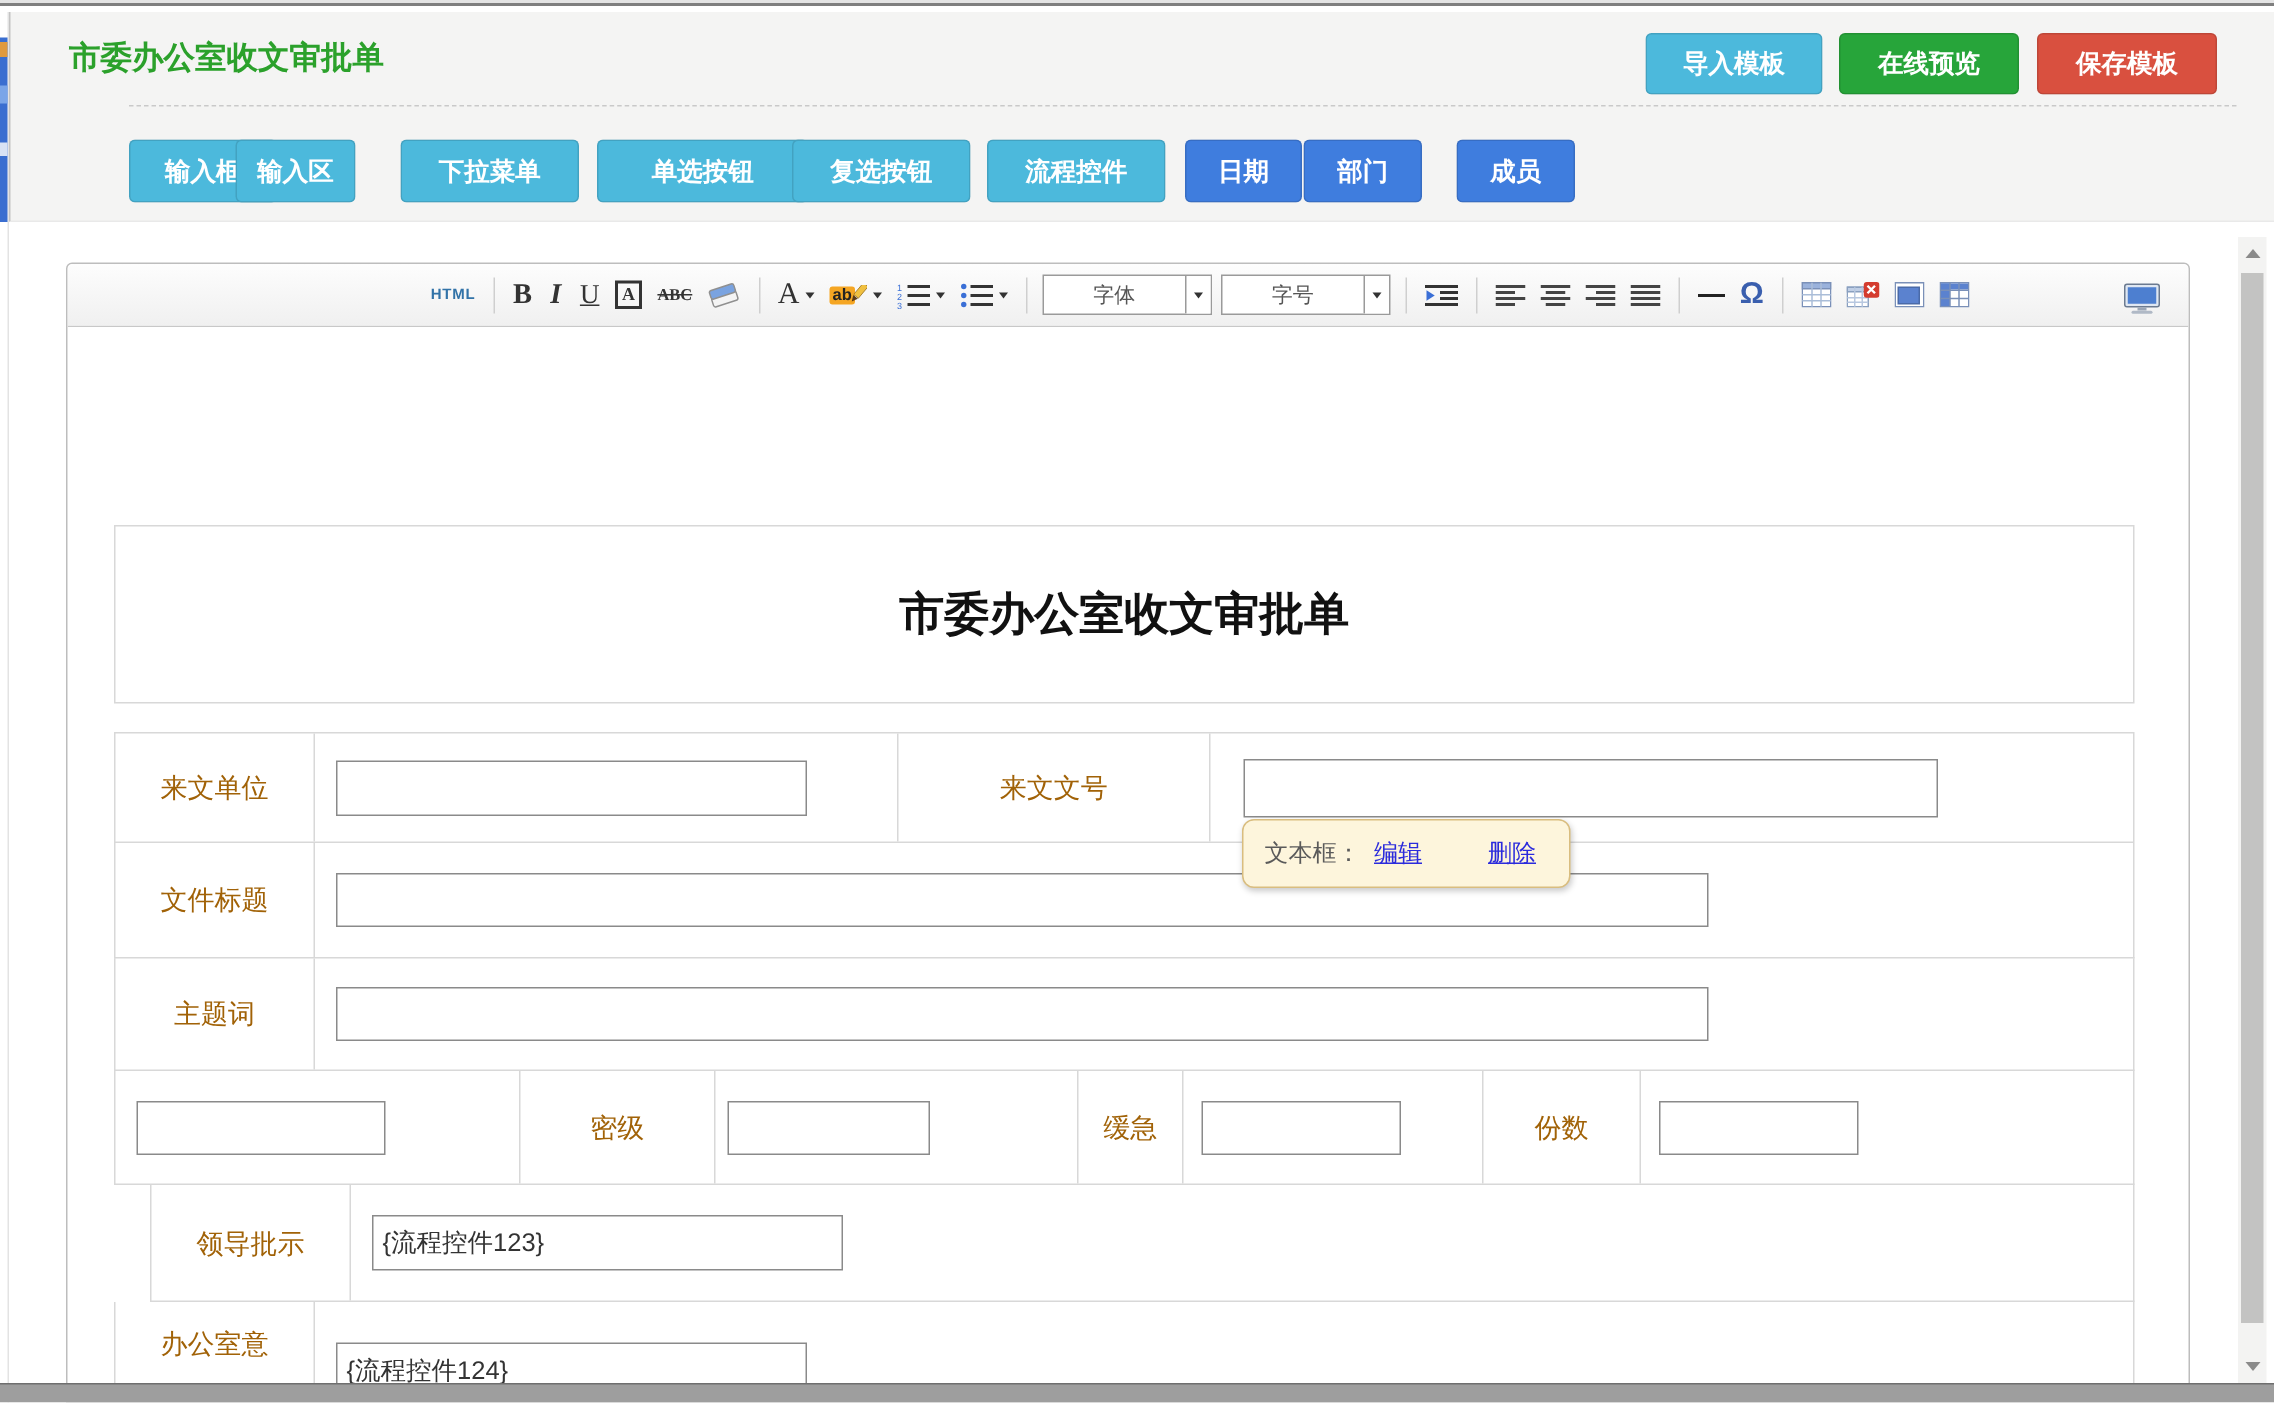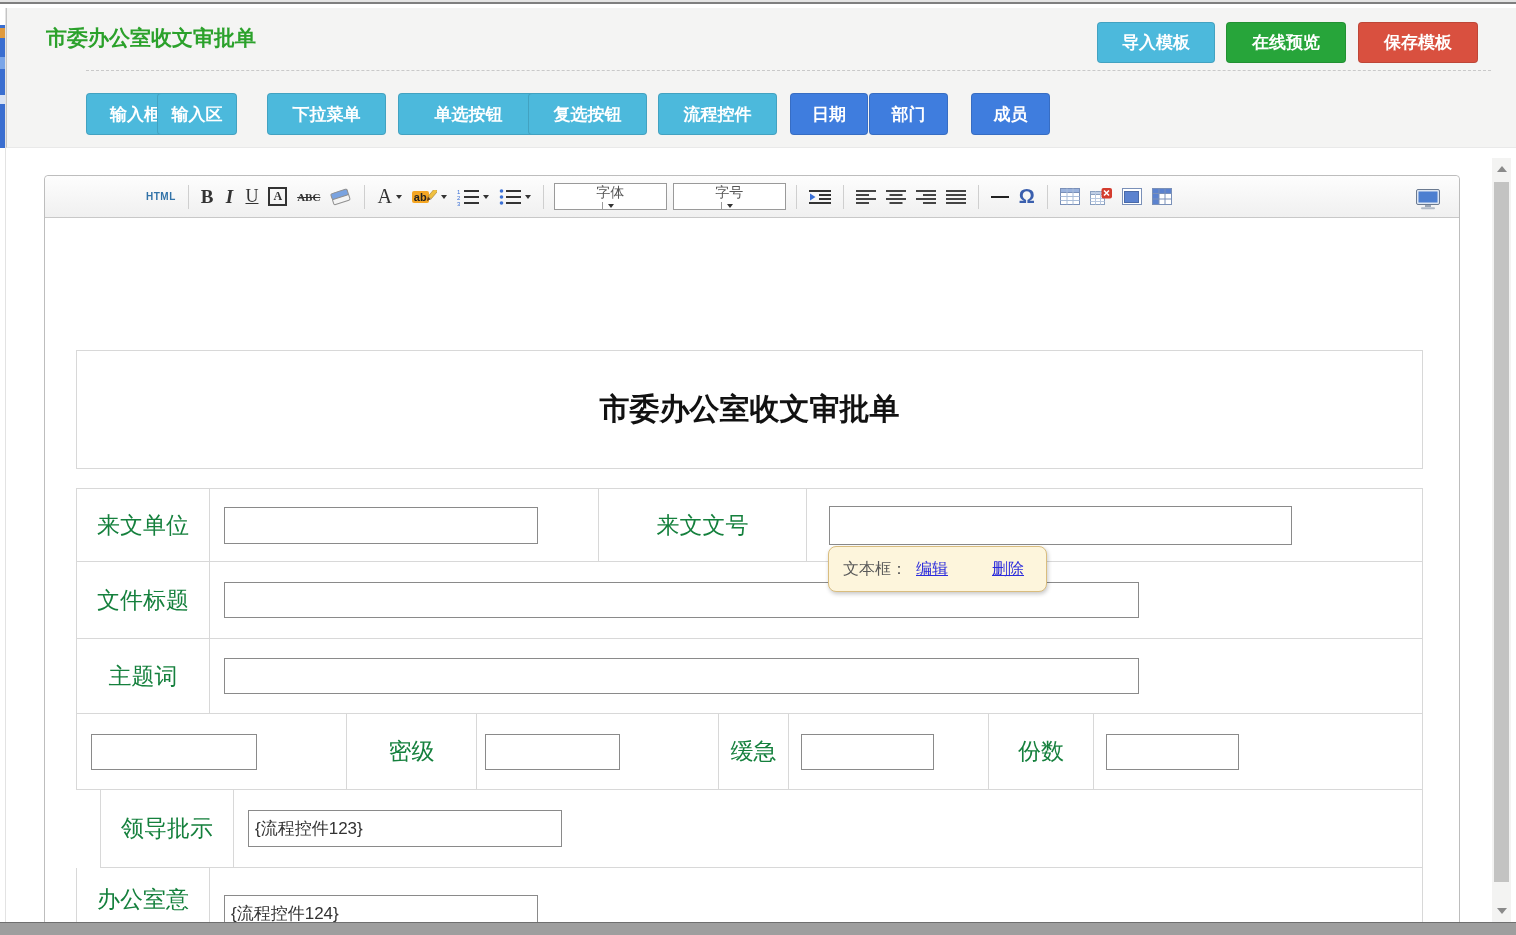--- a/index.html
+++ b/index.html
@@ -29,51 +29,51 @@
   }
   .b-info{background:#4cb9dc;}
   .b-primary{background:#3f7dde;}
   .b-success{background:#27a53a;}
   .b-danger{background:#d9503f;}
   .row-actions{top:14px;}
   .row-widgets{top:85px;height:42px;}
 
   
   .editor{position:absolute;left:44px;top:175px;width:1416px;height:760px;border:1px solid #bdbdbd;border-radius:4px 4px 0 0;background:#fff;overflow:hidden;}
-  .toolbar{height:42px;background:linear-gradient(#fdfdfd,#f0f0f0);border-bottom:1px solid #c8c8c8;display:flex;align-items:center;padding-left:96px;position:relative;border-radius:4px 4px 0 0;}
+  .toolbar{height:42px;background:linear-gradient(#fdfdfd,#f0f0f0);border-bottom:1px solid #c8c8c8;display:flex;align-items:center;padding-left:96px;position:relative;border-radius:4px 4px 0 0;justify-content:center;}
   .titem{display:flex;align-items:center;justify-content:center;height:28px;min-width:20px;padding:0 4px;margin:0 1px;border-radius:3px;color:#333;cursor:pointer;}
   .sep{width:1px;height:24px;background:#cfcfcf;margin:0 7px;}
   .serif{font-family:"Liberation Serif", serif;}
   .html-btn{color:#3273a8;font-size:10px;font-weight:bold;letter-spacing:0.5px;}
   .bold-g{font-size:19px;font-weight:bold;}
   .italic-g{font-size:19px;font-style:italic;font-weight:bold;}
   .under-g{font-size:18px;text-decoration:underline;}
   .boxa{border:2px solid #333;font-family:"Liberation Serif",serif;font-size:12px;font-weight:bold;padding:0 3px;line-height:15px;}
   .strike-g{font-size:11px;font-weight:bold;text-decoration:line-through;}
   .fontA{font-size:20px;}
   .tri{width:0;height:0;border-left:3.5px solid transparent;border-right:3.5px solid transparent;border-top:4.5px solid #333;margin-left:4px;}
   .hl{background:#f5a623;color:#222;font-weight:bold;font-size:11px;padding:0 2px;border-radius:2px;}
-  .combo{display:flex;align-items:center;width:113px;height:27px;border:1px solid #9a9a9a;background:#fff;margin:0 3px;cursor:pointer;flex-direction:column;}
+  .combo{display:flex;align-items:center;width:113px;height:27px;border:1px solid #9a9a9a;background:#fff;margin:0 3px;cursor:pointer;}
   .combo .val{flex:1;text-align:center;color:#555;font-size:14px;}
   .combo .arrow{width:17px;height:100%;border-left:1px solid #9a9a9a;display:flex;align-items:center;justify-content:center;background:#fff;}
   .combo .arrow .tri{margin-left:0;}
   .hrline{width:18px;height:2px;background:#222;}
   .omega{font-size:20px;font-weight:bold;color:#3a5fae;}
   .maximize{position:absolute;right:13px;top:9px;}
 
   
   .content{position:relative;width:100%;height:calc(100% - 42px);overflow:hidden;}
   .title-box{position:absolute;left:31px;top:132px;width:1347px;height:119px;border:1px solid #d8d8d8;display:flex;align-items:center;justify-content:center;}
   .form-title{font-size:30px;font-weight:bold;color:#111;}
   .ftable{position:absolute;left:31px;top:270px;width:1347px;}
   .trow{display:flex;border:1px solid #d8d8d8;border-top:none;}
   .trow.first{border-top:1px solid #d8d8d8;}
   .tcell{border-right:1px solid #d8d8d8;display:flex;align-items:center;}
   .tcell:last-child{border-right:none;}
-  .tlabel{justify-content:center;font-size:23px;color:#15803d;font-family:Liberation Serif, serif;}
+  .tlabel{justify-content:center;font-size:18px;color:#a16207;font-family:Liberation Serif, serif;}
   .tcell.top{align-items:flex-start;padding-top:16px;}
   .inp{border:1px solid #8a8a8a;background:#fff;display:flex;align-items:center;padding-left:6px;font-size:17px;color:#333;cursor:text;}
 
   
   .tooltip{position:absolute;left:828px;top:546px;width:219px;height:46px;z-index:30;
     background:#fdf5dc;border:1px solid #d9bd7f;border-radius:8px;box-shadow:1px 2px 4px rgba(0,0,0,0.22);
     display:flex;align-items:center;padding-left:14px;font-size:16px;color:#5a5a5a;}
   .tt-link{color:#2b2bdc;text-decoration:underline;cursor:pointer;margin-left:9px;}
   .tt-link.del{margin-left:44px;}
 

